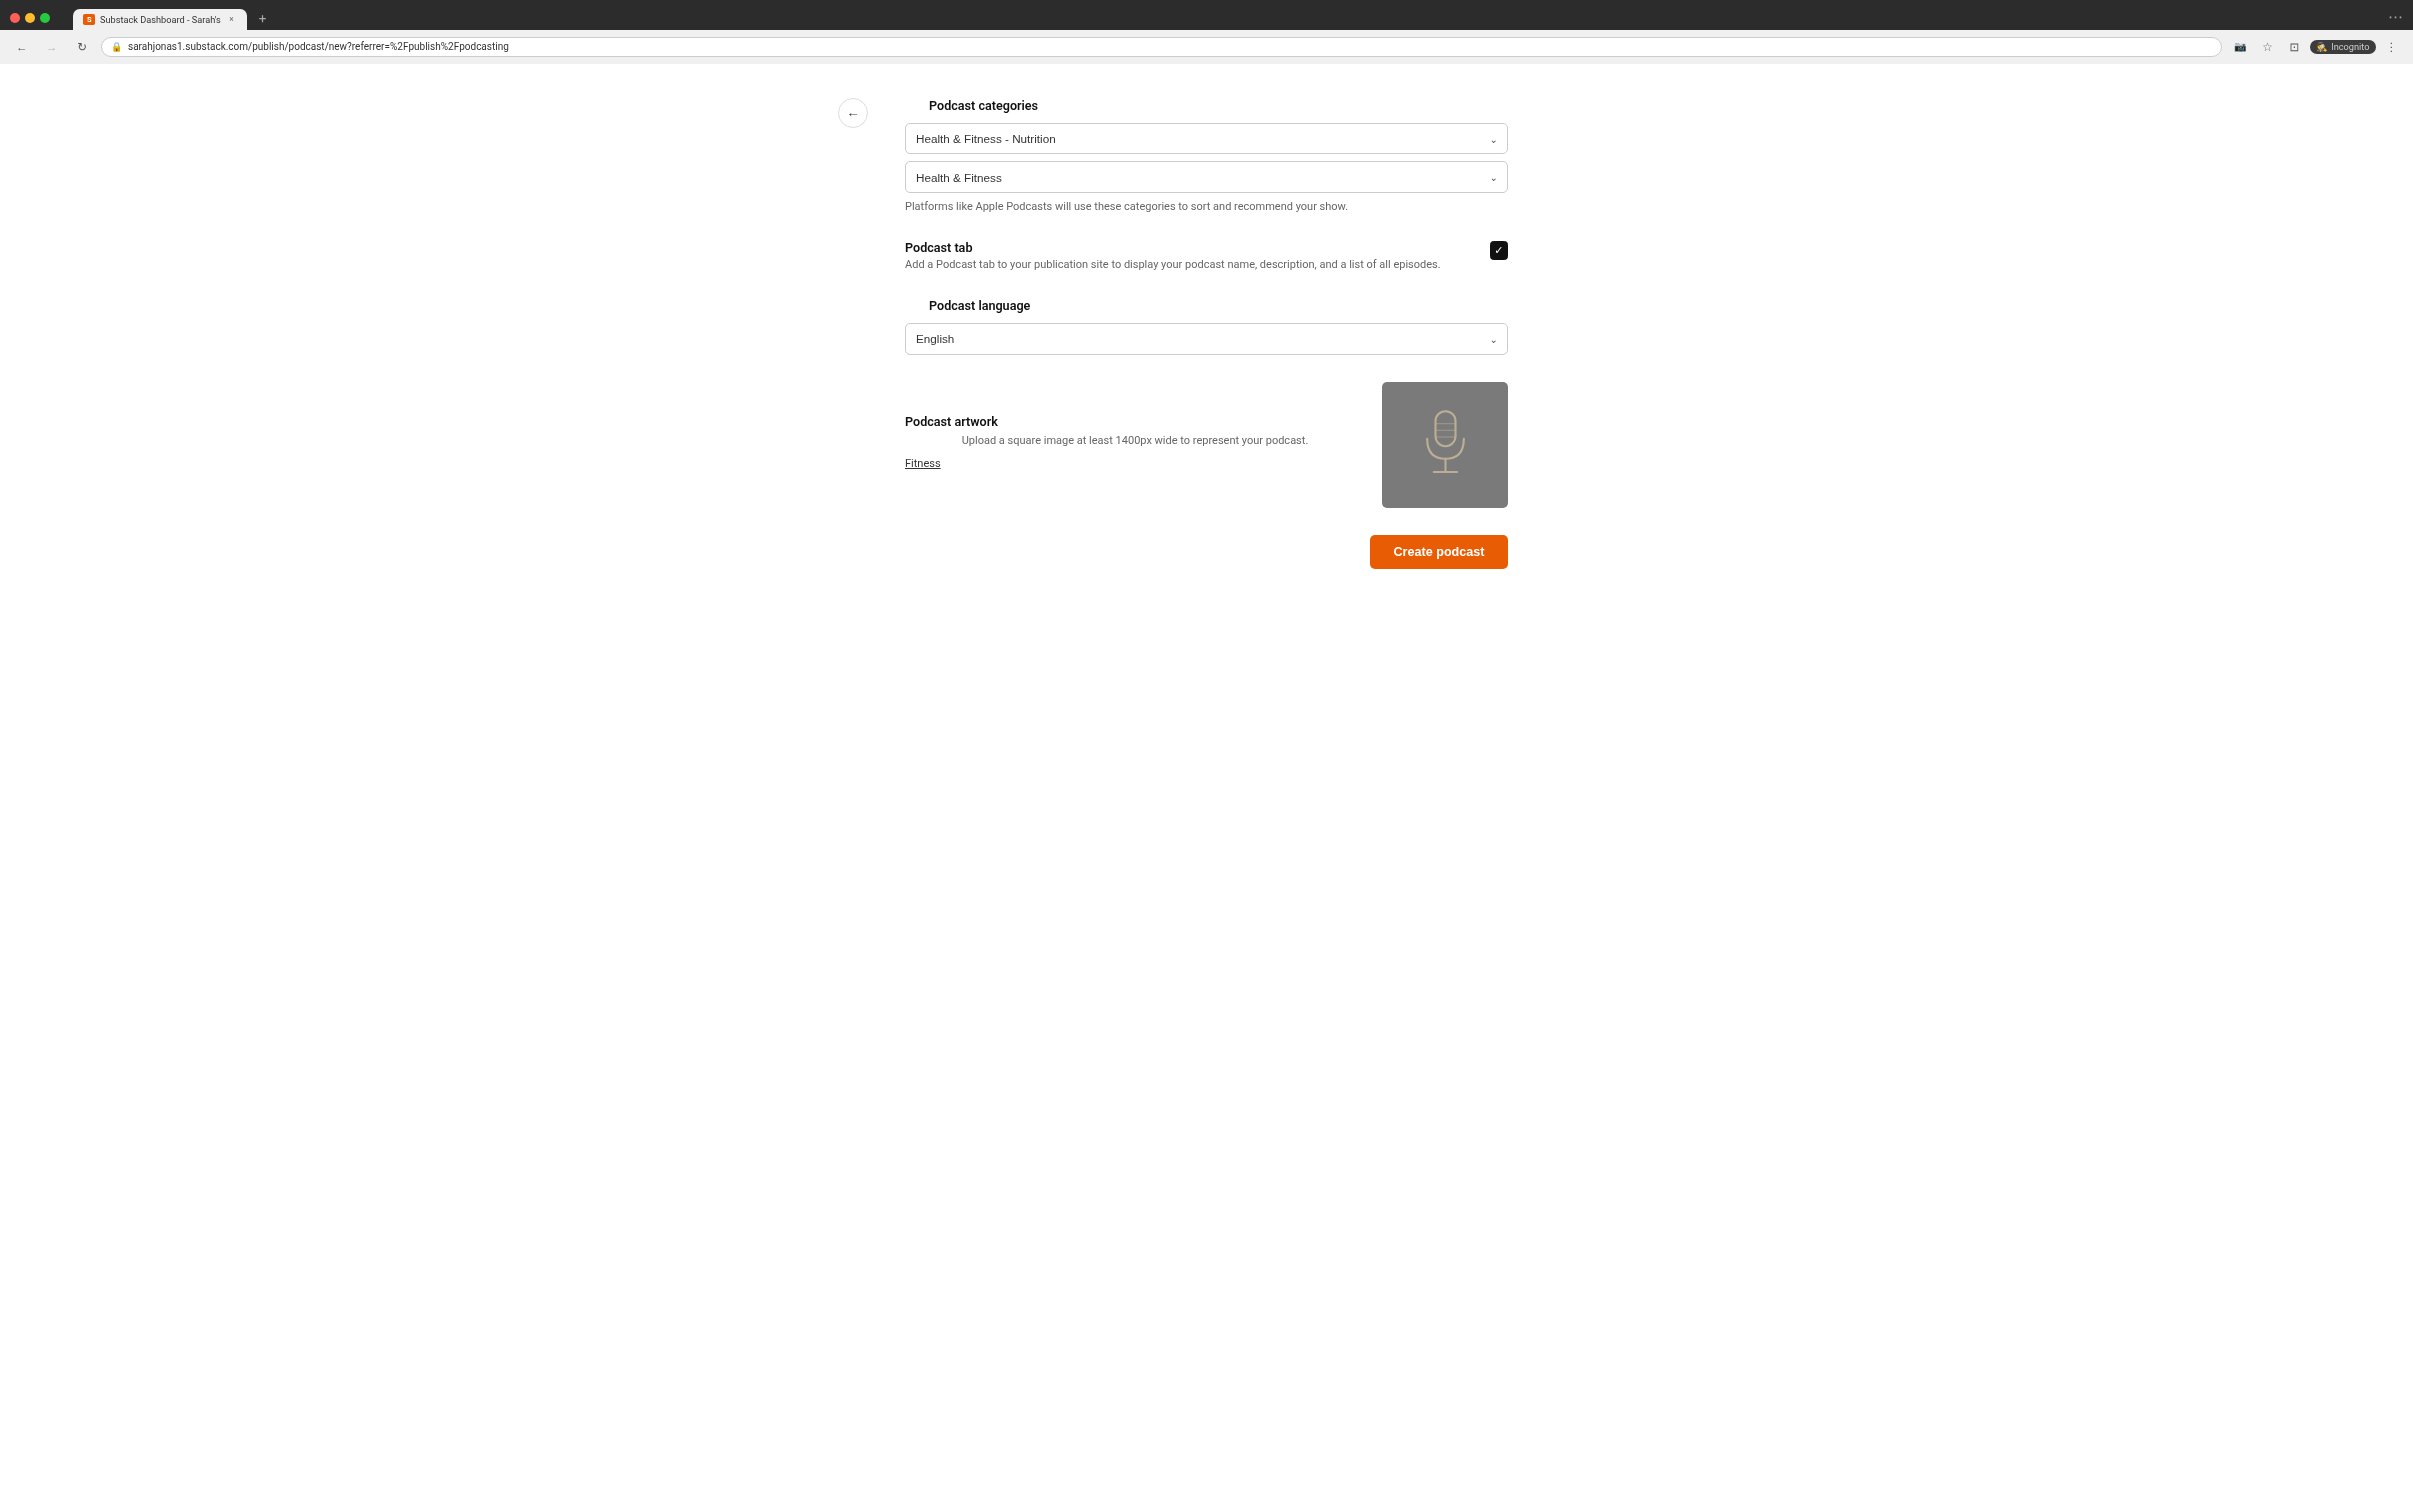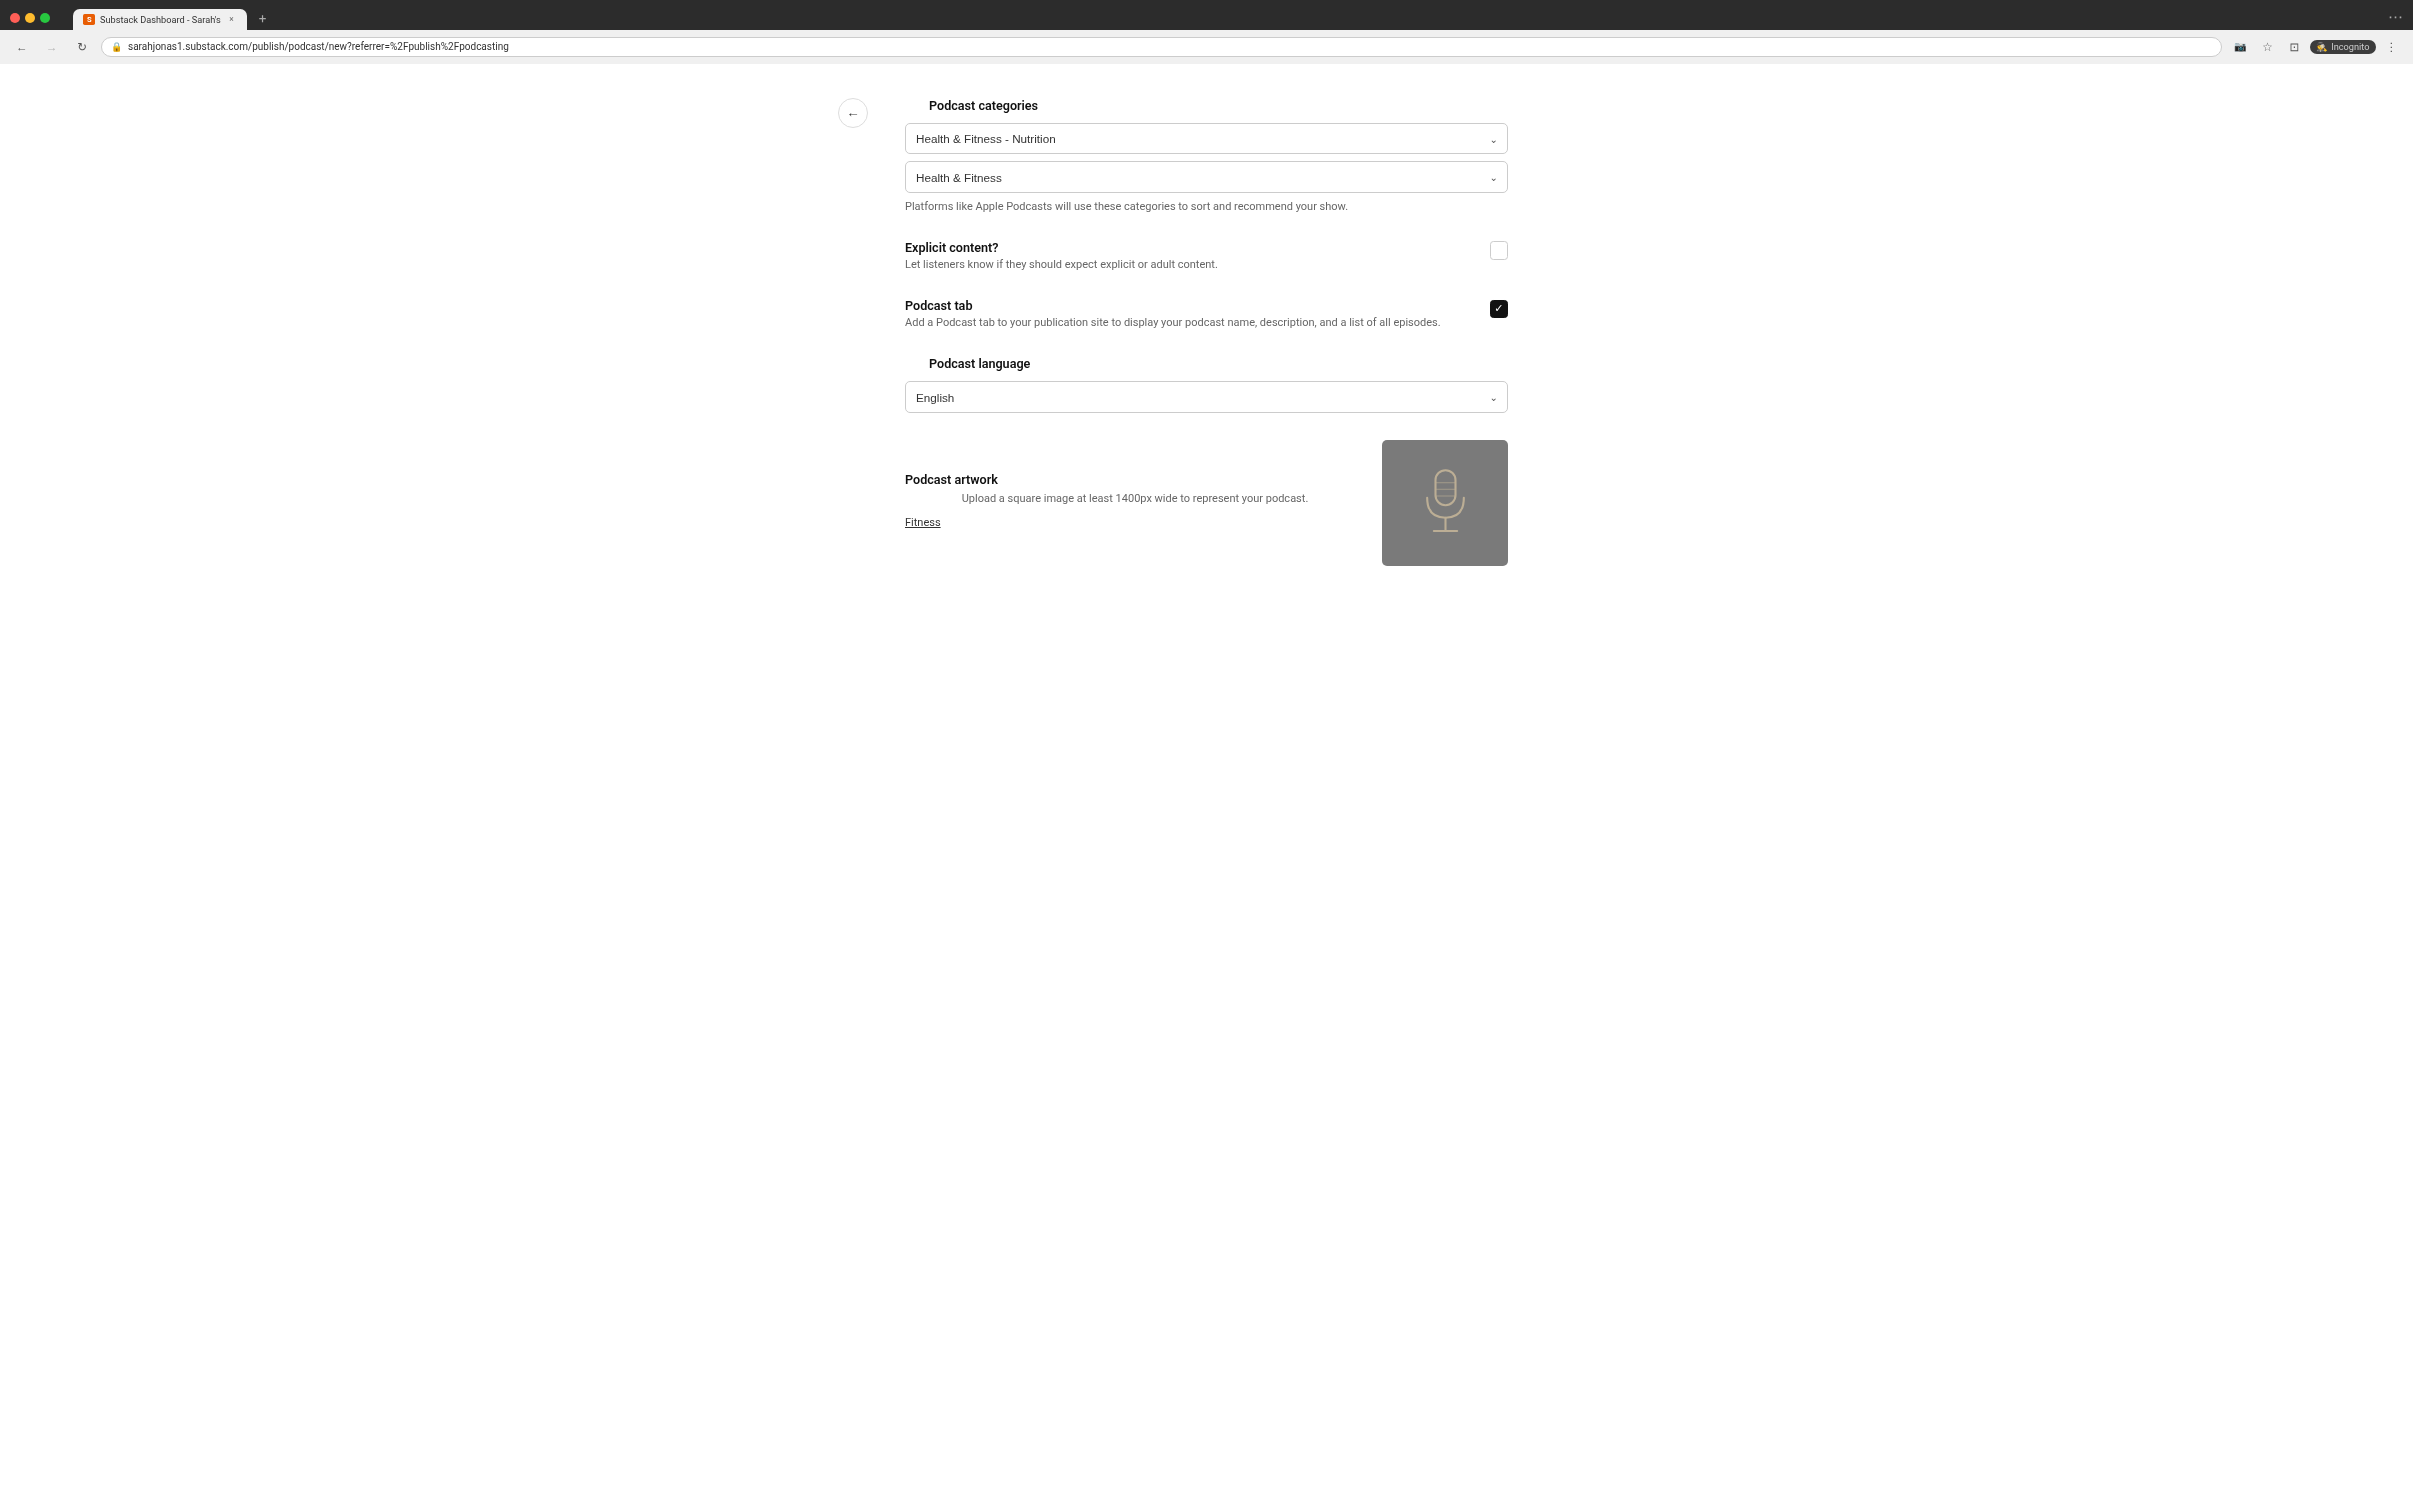--- a/index.html
+++ b/index.html
@@ -430,29 +430,20 @@
         <select class="select-field">
           <option>Health &amp; Fitness</option>
           <option>Health &amp; Fitness - Nutrition</option>
         </select>
         <span class="chevron-icon">⌄</span>
       </div>
 
       <div class="helper-text">Platforms like Apple Podcasts will use these categories to sort and recommend your show.</div>
     </div>
 
-    <div class="form-section">
-      <div class="checkbox-row">
-        <div class="checkbox-text">
-          <div class="checkbox-label">Explicit content?</div>
-          <div class="checkbox-description">Let listeners know if they should expect explicit or adult content.</div>
-        </div>
-        <div class="custom-checkbox"></div>
-      </div>
-    </div>
 
     <div class="form-section">
       <div class="checkbox-row">
         <div class="checkbox-text">
           <div class="checkbox-label">Podcast tab</div>
           <div class="checkbox-description">Add a Podcast tab to your publication site to display your podcast name, description, and a list of all episodes.</div>
         </div>
         <div class="custom-checkbox checked">✓</div>
       </div>
     </div>
@@ -492,16 +483,19 @@
             <path d="M18 38 Q18 62 40 62 Q62 62 62 38" stroke="#c8b89a" stroke-width="2.5" fill="none" stroke-linecap="round"></path>
 
             <line x1="40" y1="62" x2="40" y2="78" stroke="#c8b89a" stroke-width="2.5" stroke-linecap="round"></line>
 
             <line x1="26" y1="78" x2="54" y2="78" stroke="#c8b89a" stroke-width="2.5" stroke-linecap="round"></line>
           </svg>
         </div>
       </div>
     </div>
 
+    <div class="create-button-row">
+      <button class="create-button">Create podcast</button>
+    </div>
 
   </div>
 </div>
 
 
 </body></html>

